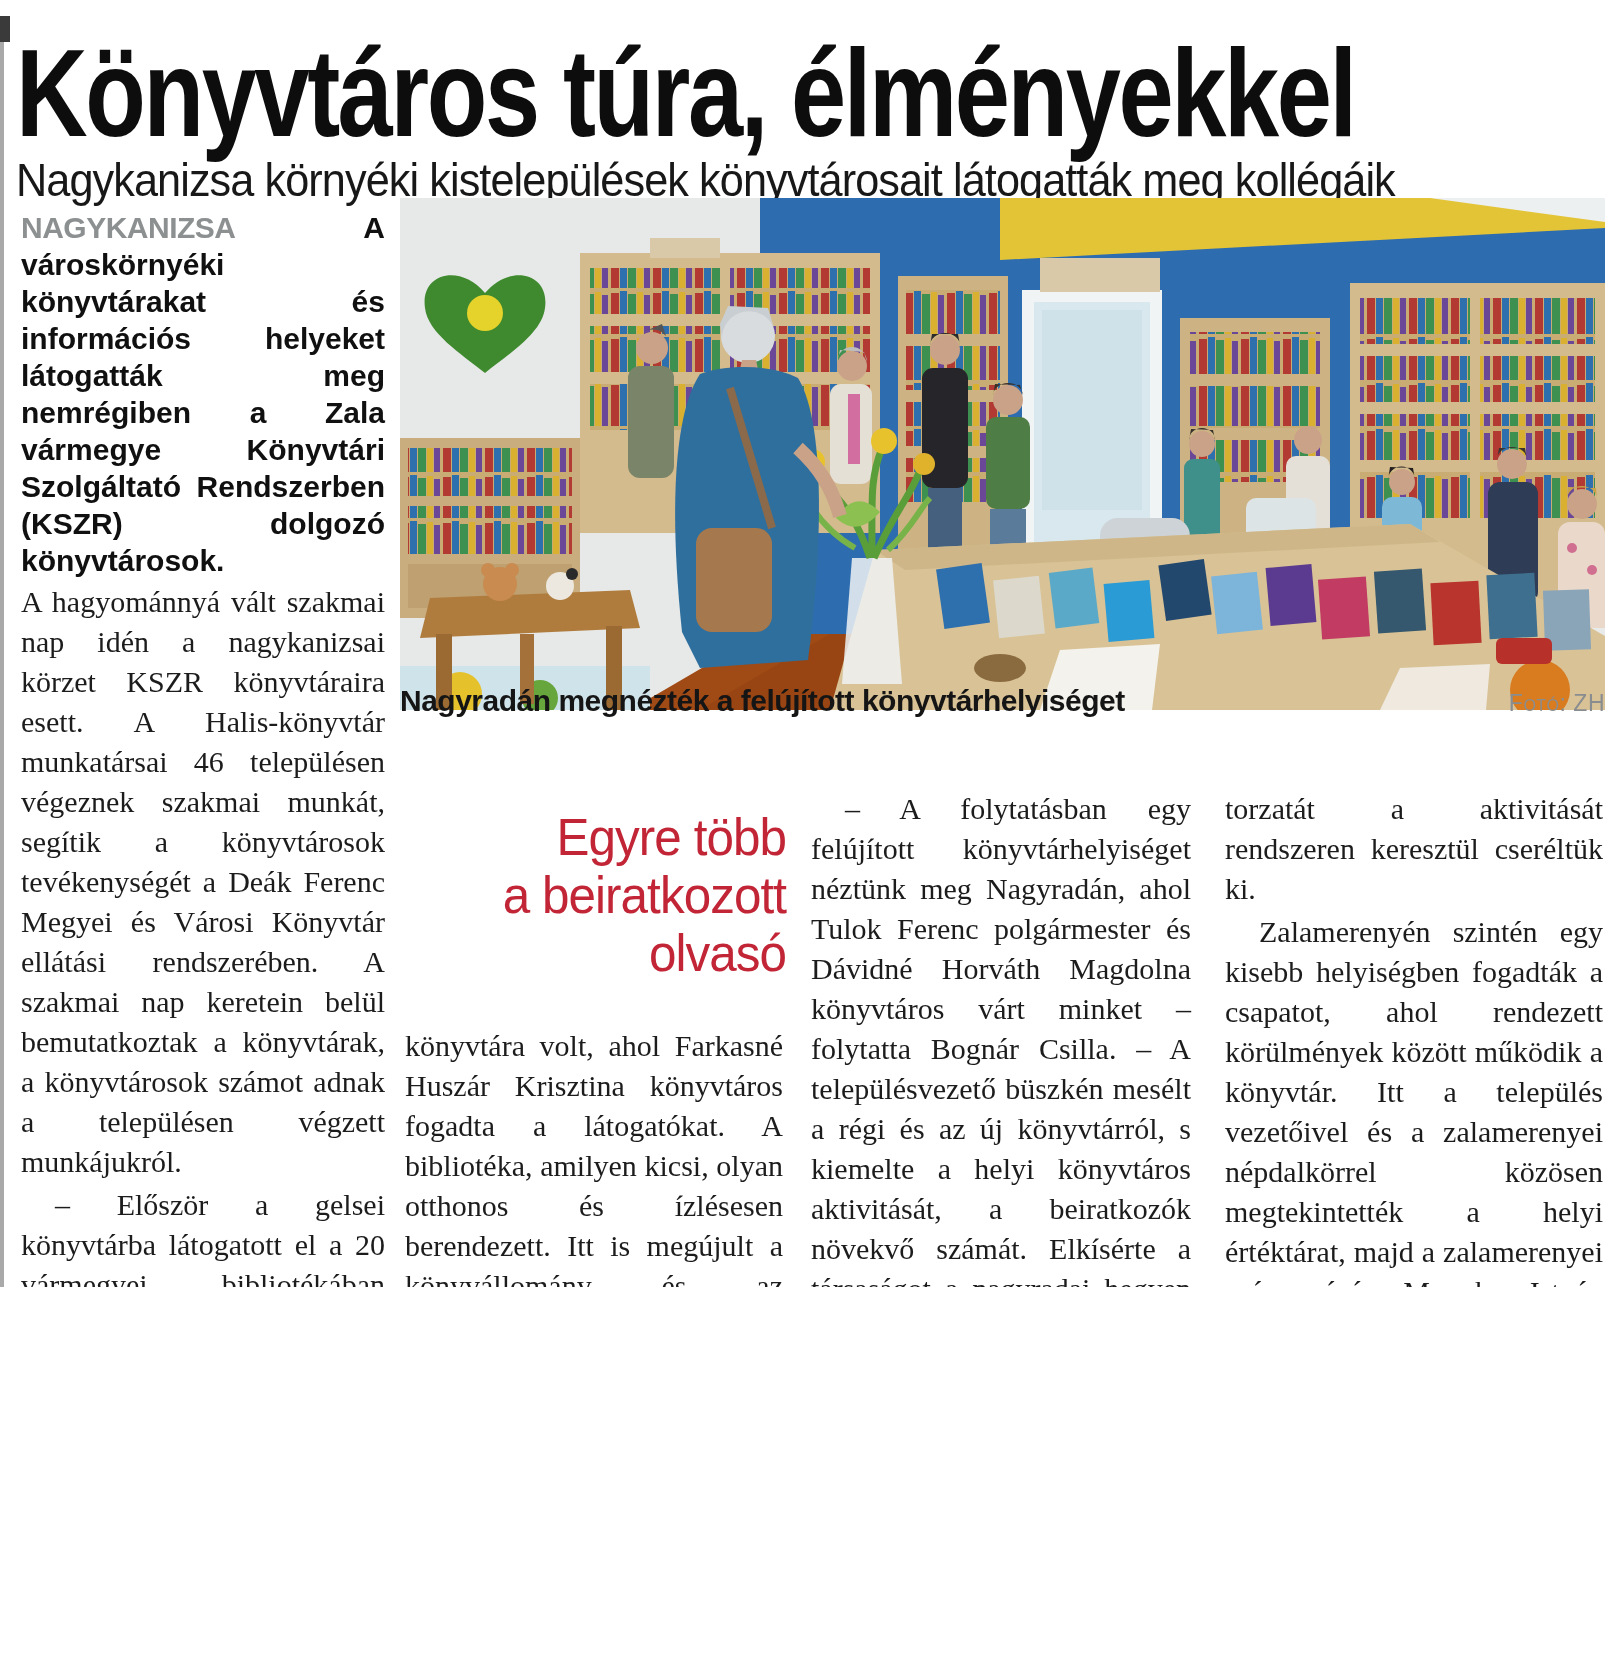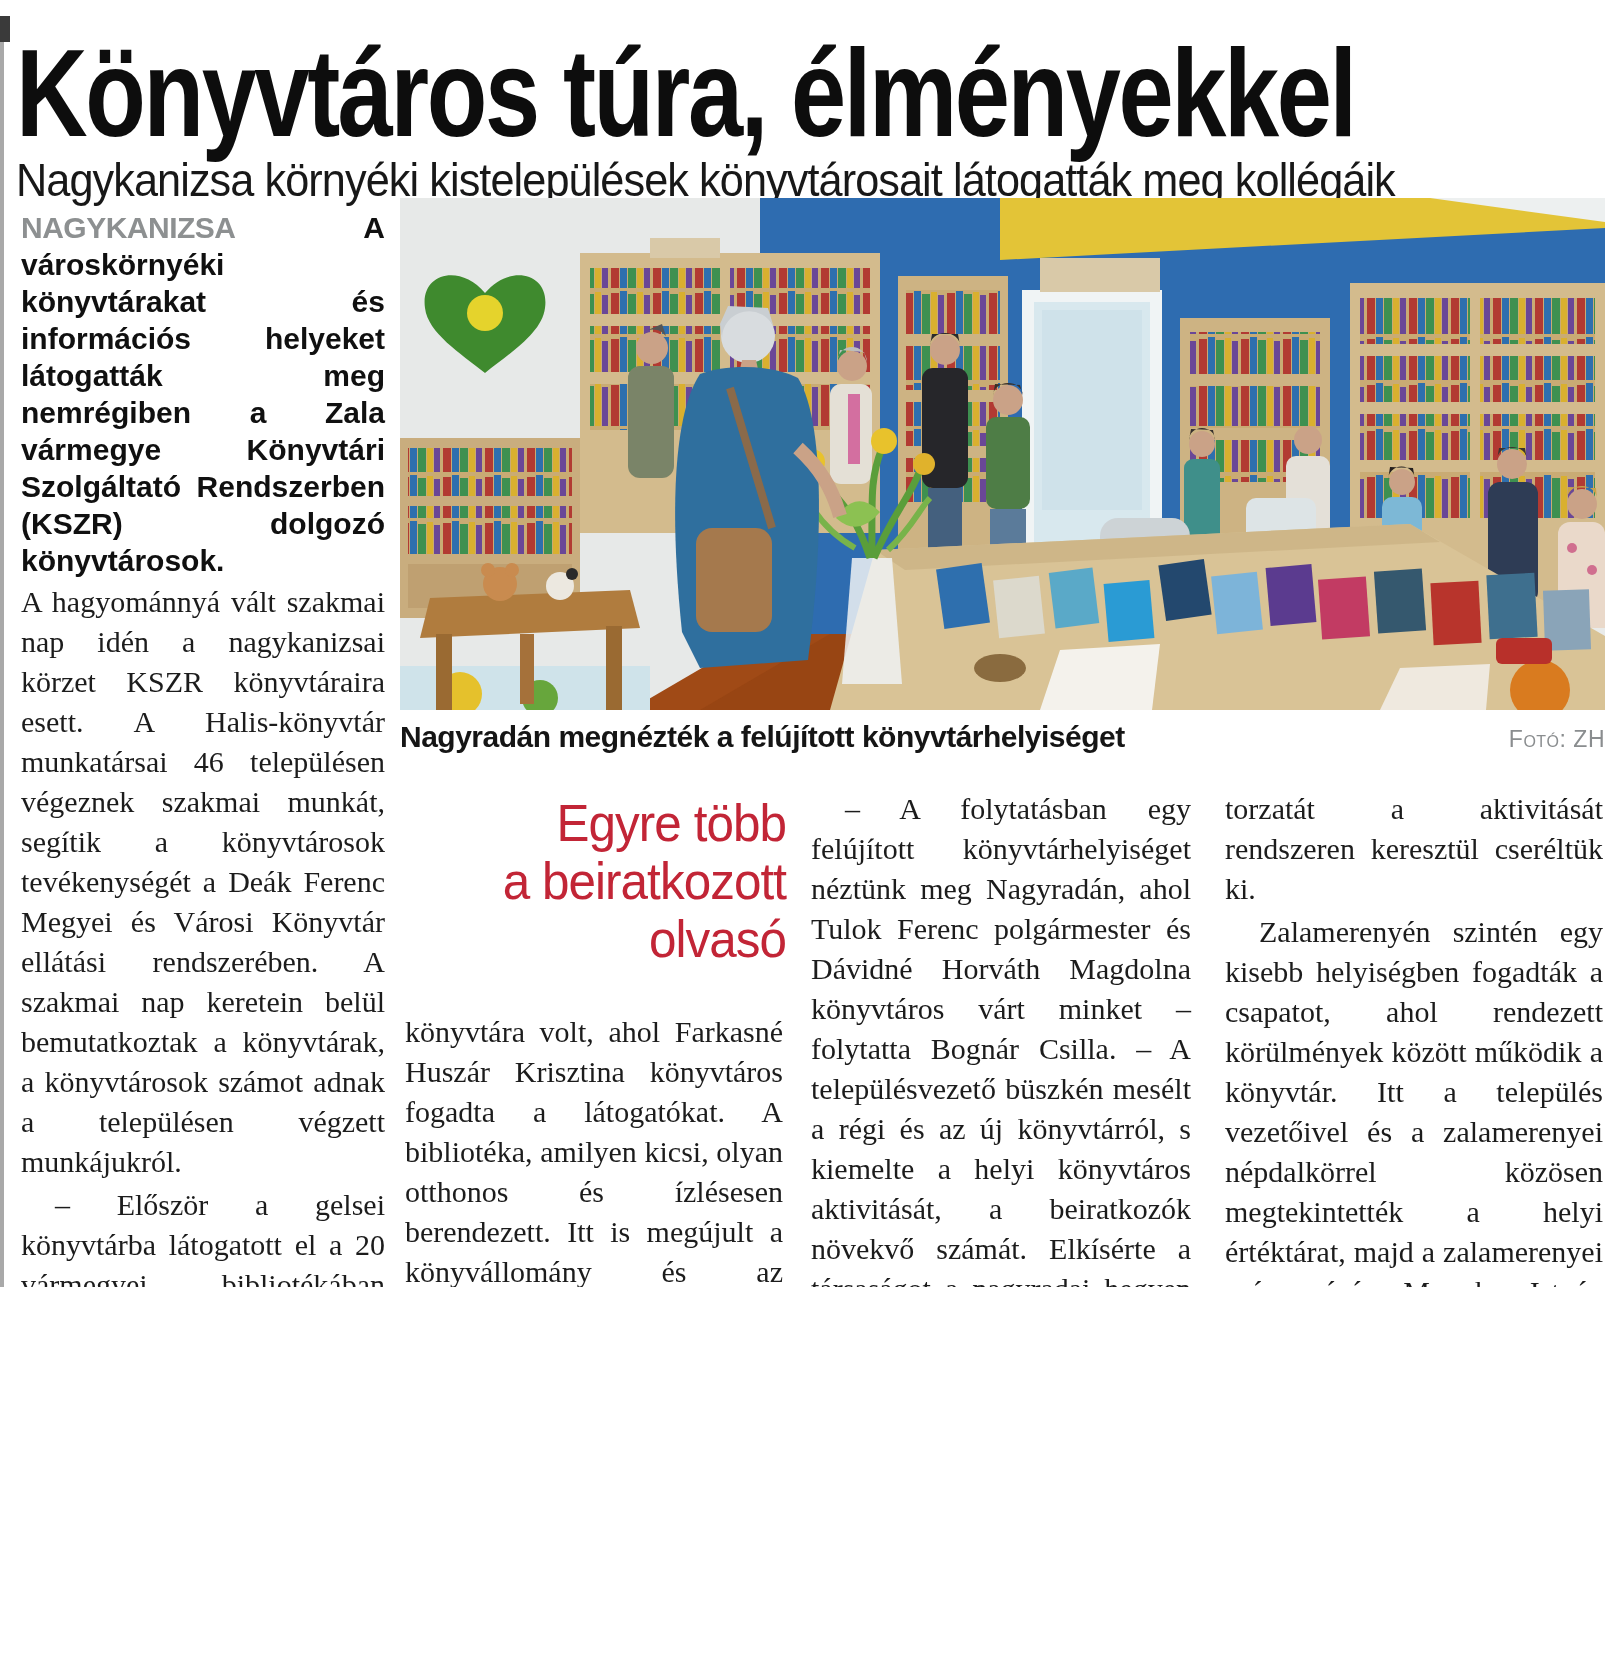--- a/index.html
+++ b/index.html
@@ -24,29 +24,29 @@
   .col p.indent{text-indent:34px;}
   .col1{left:18px;top:206px;width:370px;}
 
   .lead{font-family:"Liberation Sans",sans-serif;font-weight:700;font-size:30px;
         line-height:37px;text-align:justify;color:#101010;margin:0 0 26px 0;}
   .loc-tag{color:#8d9091;font-weight:700;letter-spacing:-0.5px;}
 
   
   .photo-wrap{position:absolute;left:400px;top:198px;width:1205px;height:512px;background:#dfe3e4;}
   .photo-wrap svg{display:block;}
-  .caption-row{position:absolute;left:400px;top:720px;width:1205px;display:flex;
+  .caption-row{position:absolute;left:400px;top:684px;width:1205px;display:flex;
         justify-content:space-between;align-items:baseline;}
   .caption{font-family:"Liberation Sans",sans-serif;font-weight:700;font-size:30px;
         letter-spacing:-0.5px;color:#151515;}
   .credit{font-family:"Liberation Sans",sans-serif;font-weight:400;font-size:23px;
         color:#8a8d8f;font-variant:small-caps;letter-spacing:0.5px;}
 
   
-  .pullquote{margin:12px 0 44px 0;text-align:right;font-family:"Liberation Sans",sans-serif;
+  .pullquote{margin:26px 0 44px 0;text-align:right;font-family:"Liberation Sans",sans-serif;
         font-weight:400;font-size:52px;line-height:58px;letter-spacing:-1px;color:#c22536;}
   .pullquote div{transform:scaleX(.95);transform-origin:100% 50%;}
 
   .col2{left:402px;top:782px;width:384px;}
   .col3{left:808px;top:786px;width:386px;}
   .col4{left:1222px;top:786px;width:384px;}
   .col4 .last-par{position:relative;}
 </style>
 </head>
 <body>

